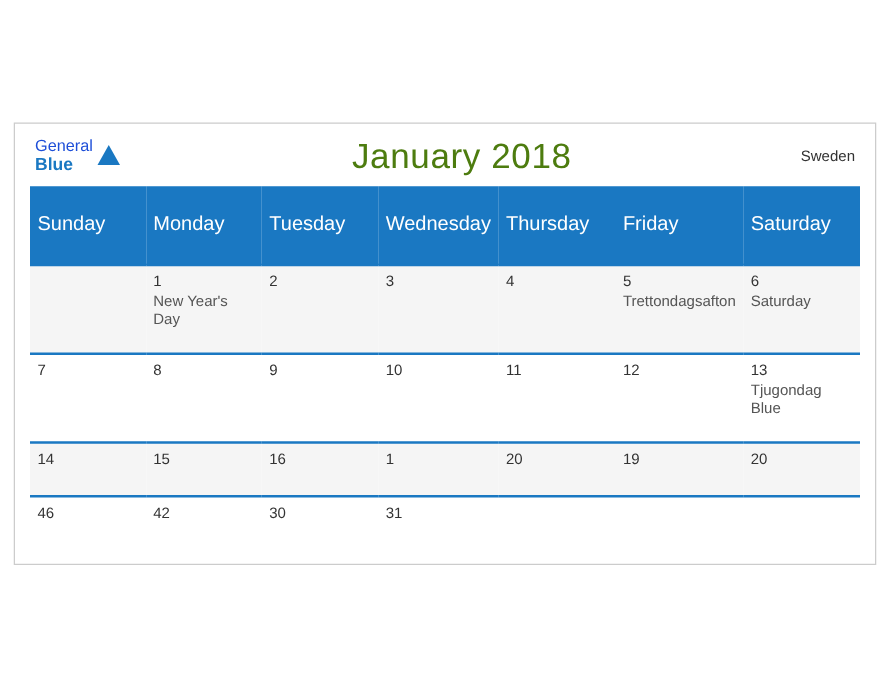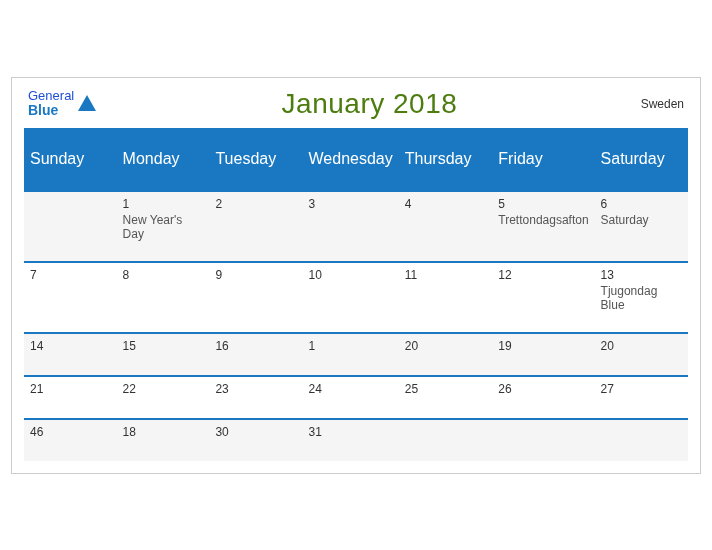--- a/index.html
+++ b/index.html
@@ -203,47 +203,24 @@
           </td>
           <td>
             <span class="day-num">19</span>
           </td>
           <td>
             <span class="day-num">20</span>
           </td>
         </tr>
         <tr>
           <td>
-            <span class="day-num">21</span>
-          </td>
-          <td>
-            <span class="day-num">22</span>
-          </td>
-          <td>
-            <span class="day-num">23</span>
-          </td>
-          <td>
-            <span class="day-num">24</span>
-          </td>
-          <td>
-            <span class="day-num">25</span>
-          </td>
-          <td>
-            <span class="day-num">26</span>
-          </td>
-          <td>
-            <span class="day-num">27</span>
-          </td>
-        </tr>
-        <tr>
-          <td>
             <span class="day-num">46</span>
           </td>
           <td>
-            <span class="day-num">18</span>
+            <span class="day-num">42</span>
           </td>
           <td>
             <span class="day-num">30</span>
           </td>
           <td>
             <span class="day-num">31</span>
           </td>
           <td></td>
           <td></td>
           <td></td>

